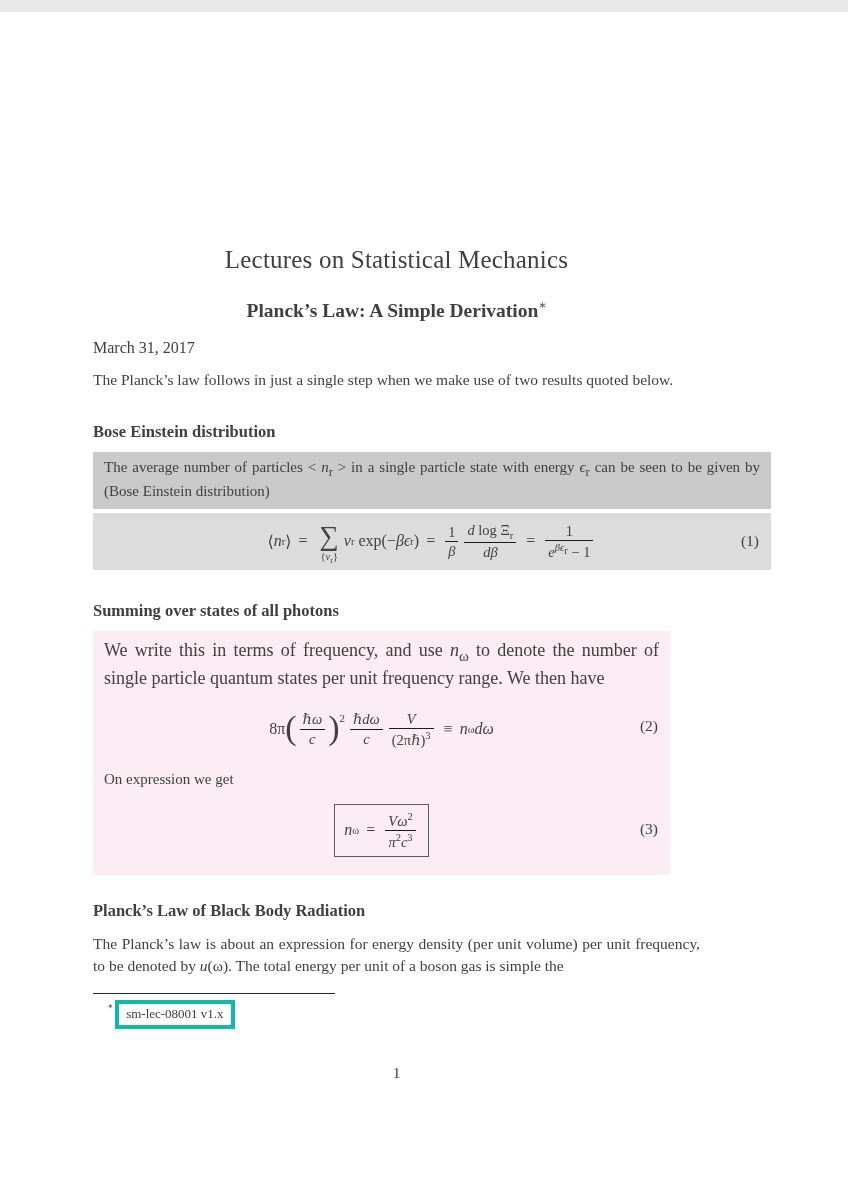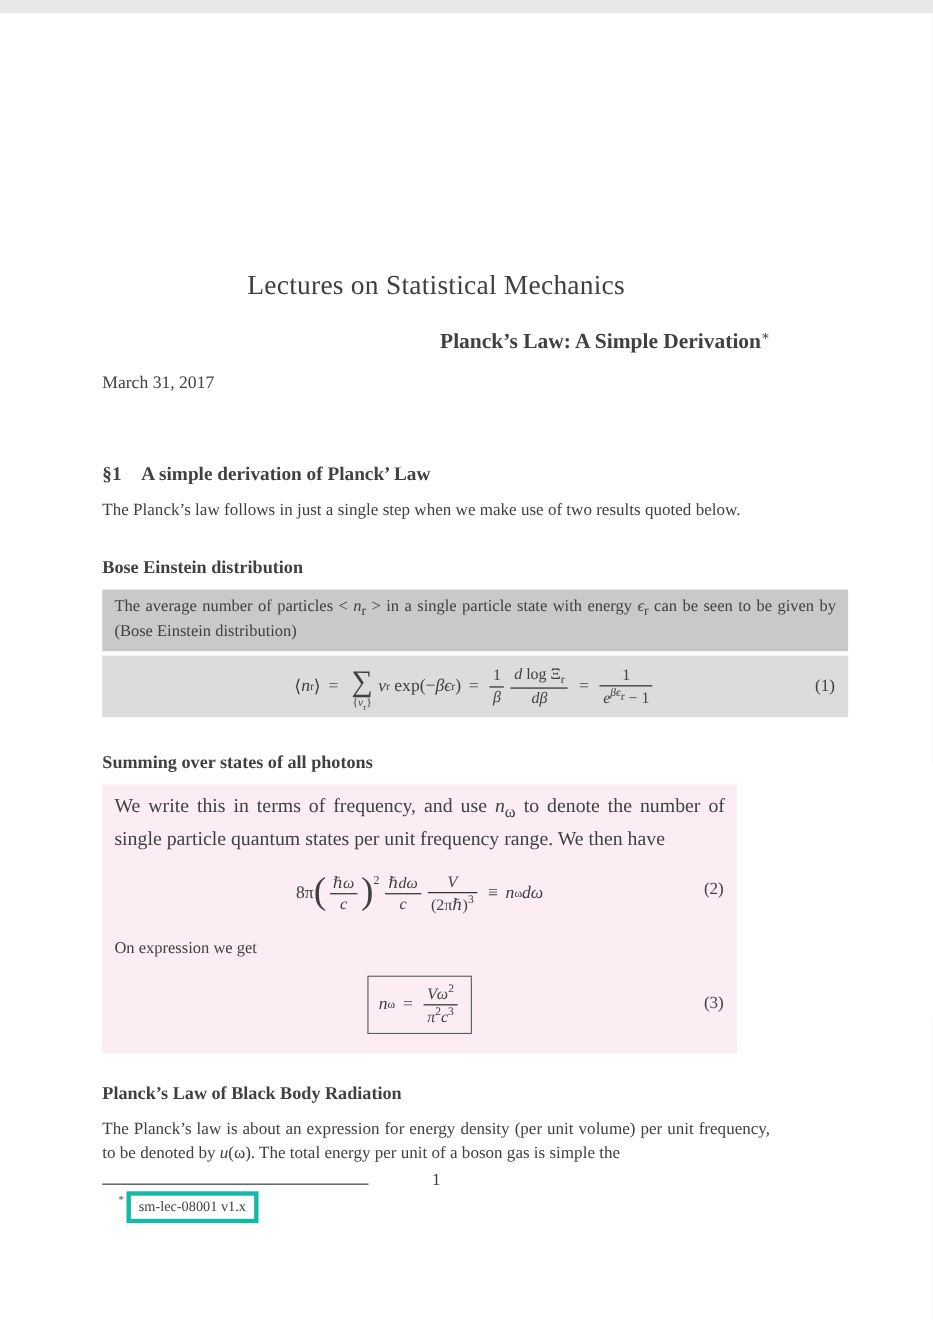--- a/index.html
+++ b/index.html
@@ -3,21 +3,21 @@
 <meta charset="utf-8">
 <style>
   html,body{margin:0;padding:0;background:#e8e8e8;}
   .page{
     width:848px;height:1200px;background:#ffffff;position:relative;
     font-family:"Liberation Serif","DejaVu Serif",serif;color:#404040;
     margin:12px auto;overflow:hidden;
   }
   .content{position:absolute;left:93px;top:0;width:607px;}
   .doc-title{margin-top:234px;font-size:25px;font-weight:400;text-align:center;letter-spacing:0.2px;}
-  .doc-subtitle{margin-top:24px;font-size:19.5px;font-weight:700;text-align:right;}
+  .doc-subtitle{margin-top:24px;font-size:19.5px;font-weight:700;text-align:center;}
   .doc-subtitle sup{font-size:12px;font-weight:400;}
   .doc-date{margin-top:17px;font-size:16px;text-align:left;}
   .sec-heading{margin-top:62px;font-size:17.5px;font-weight:700;}
   .sec-heading .secnum{margin-right:18px;}
   p.body{margin:12px 0 0 0;font-size:15.5px;line-height:1.42;text-align:justify;}
   .sub-heading{margin-top:31px;font-size:16.5px;font-weight:700;}
   .shadebox{width:678px;margin-top:10px;}
   .gray-text{background:var(--gray_text_bg,#c9c9c9);padding:5px 11px 7px 11px;font-size:15px;line-height:1.4;text-align:justify;}
   .gray-eq{background:var(--gray_eq_bg,#dcdcdc);margin-top:4px;padding:14px 10px;}
   .pinkbox{width:577px;margin-top:10px;background:var(--pink_bg,#fbedf3);padding:1px 0 6px 0;}
@@ -51,21 +51,20 @@
 
 <div class="page">
   <div class="content">
 
     <div class="doc-title">Lectures on Statistical Mechanics</div>
 
     <div class="doc-subtitle"><span>Planck’s Law:  A Simple Derivation</span><sup>∗</sup></div>
 
     <div class="doc-date">March 31, 2017</div>
 
-    <div class="sec-heading"><span class="secnum">§1</span><span>A simple derivation of Planck’ Law</span></div>
 
     <p class="body">The Planck’s law follows in just a single step when we make use of two results quoted below.</p>
 
     <div class="sub-heading">Bose Einstein distribution</div>
 
     <div class="shadebox">
       <div class="gray-text"><span>The average number of particles &lt; </span><i>n</i><sub>r</sub><span> &gt; in a single particle state with energy </span><i>ϵ</i><sub>r</sub><span> can be seen to be given by (Bose Einstein distribution)</span></div>
 
       <div class="gray-eq eqrow">
         <span class="math">

